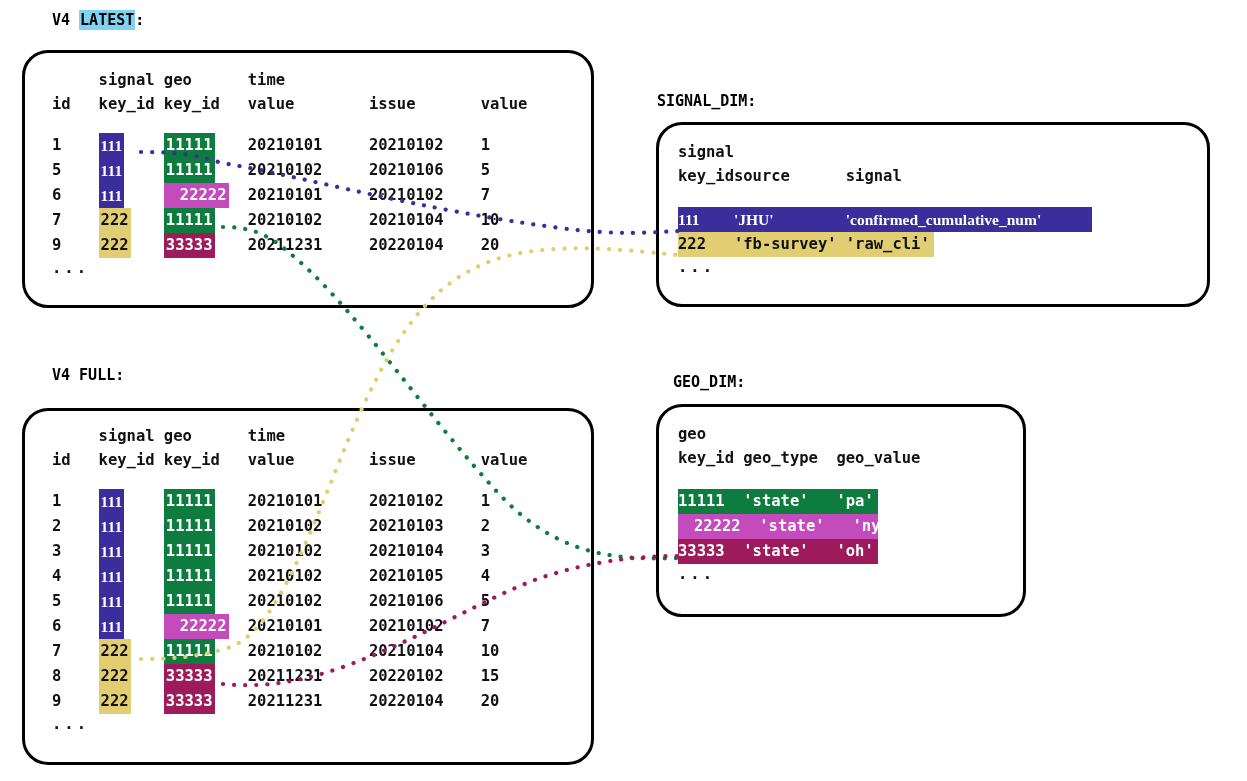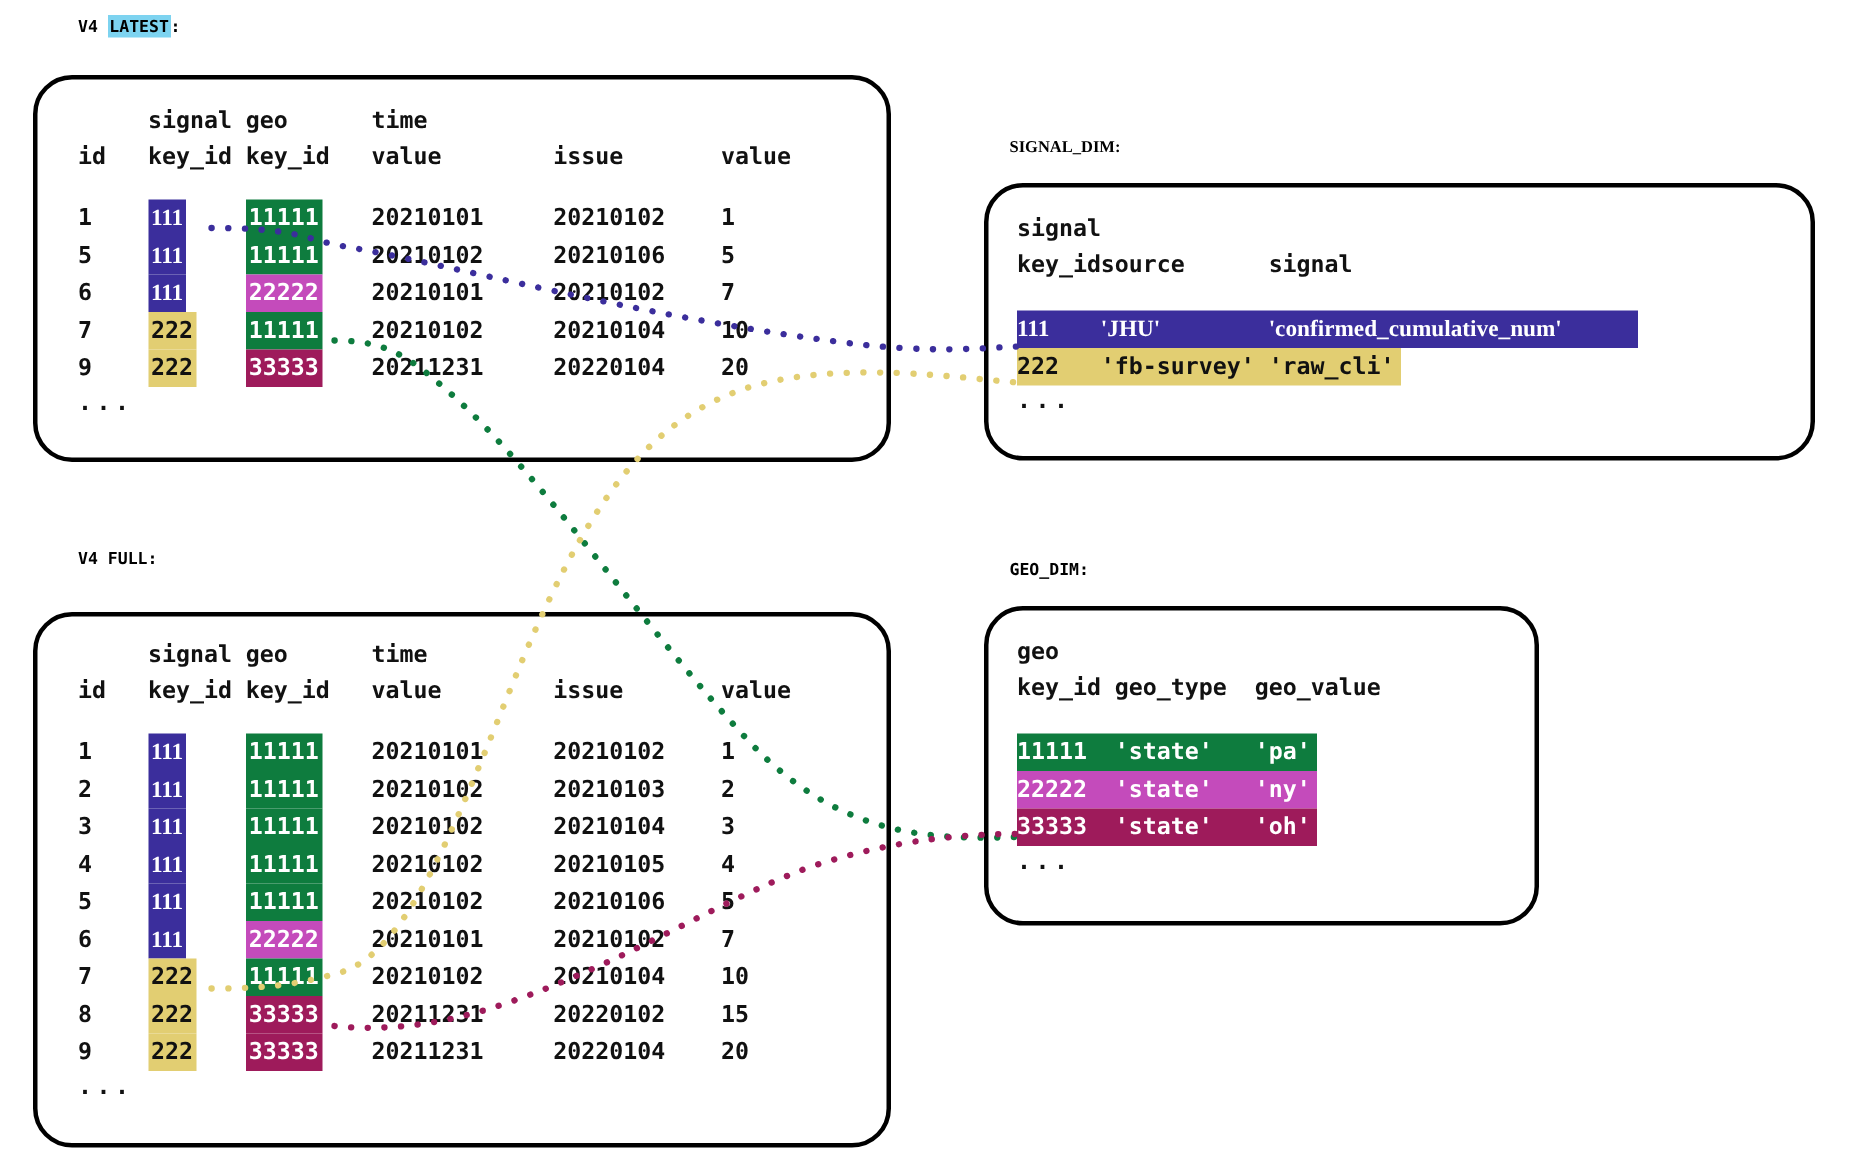--- a/index.html
+++ b/index.html
@@ -2,50 +2,50 @@
 <html><head>
 <meta charset="utf-8">
 <style>
   html,body{margin:0;padding:0;background:#ffffff;}
   body{width:1247px;height:781px;position:relative;overflow:hidden;
        font-family:"DejaVu Sans Mono","Liberation Mono",monospace;}
   #canvas{position:absolute;inset:0;width:1247px;height:781px;}
   svg.wires{position:absolute;left:0;top:0;width:1247px;height:781px;pointer-events:none;z-index:5;}
 
   .caption{position:absolute;font-family:"DejaVu Sans Mono","Liberation Mono",monospace;
-           font-weight:bold;font-size:11px;color:#000;letter-spacing:0px;white-space:pre;z-index:6;}
+           font-weight:bold;font-size:15px;color:#000;letter-spacing:0px;white-space:pre;z-index:6;}
   .hl-latest{background:#7DD3F0;padding:1px 1px;}
 
   .box{position:absolute;border:3.2px solid #000;border-radius:26px;background:#fff;box-sizing:border-box;z-index:2;}
 
   .tbl{position:absolute;z-index:4;font-family:"DejaVu Sans Mono","Liberation Mono",monospace;
        font-size:15.5px;font-weight:bold;color:#111;white-space:pre;}
   .row{position:relative;height:25px;line-height:25px;white-space:pre;}
   .hdr{position:relative;height:24px;line-height:24px;white-space:pre;color:#111;}
   .cell{position:absolute;top:0;height:25px;line-height:25px;white-space:pre;}
   .hcell{position:absolute;top:0;height:24px;line-height:24px;white-space:pre;}
   .chip{display:inline-block;padding:0 2px;height:25px;line-height:25px;box-sizing:border-box;}
   .dots{position:relative;height:25px;line-height:20px;letter-spacing:3px;}
 
   
   .c-blue   {background:#3B2E9C;color:#ffffff;font-family:Liberation Serif, serif;}
   .c-gold   {background:#E2CE72;color:#111111;}
   .c-green  {background:#0E7C3E;color:#ffffff;}
-  .c-orchid {background:#C44BBB;color:#ffffff;}
+  .c-orchid {background:#C44BBB;color:#ffffff;padding-left:16px;}
   .c-maroon {background:#9E1B5B;color:#ffffff;}
 </style>
 </head>
 <body>
 
 <div id="canvas">
 
   <div class="caption" style="left:52px;top:11px;"><span>V4 </span><span class="hl-latest">LATEST</span><span>:</span></div>
 
   <div class="caption" style="left:52px;top:366px;">V4 FULL:</div>
-  <div class="caption" style="left:673px;top:92px;font-family:Liberation Serif, serif;">SIGNAL_DIM:</div>
+  <div class="caption" style="left:657px;top:92px;">SIGNAL_DIM:</div>
   <div class="caption" style="left:673px;top:373px;">GEO_DIM:</div>
 
   <div class="box" style="left:22px;top:50px;width:572px;height:258px;"></div>
   <div class="box" style="left:22px;top:408px;width:572px;height:357px;"></div>
   <div class="box" style="left:656px;top:122px;width:554px;height:185px;"></div>
   <div class="box" style="left:656px;top:404px;width:370px;height:213px;"></div>
 
   <div class="tbl" id="latest-tbl" style="left:52px;top:68px;width:540px;"><div class="hdr"><span class="hcell" style="left: 46.6px;">signal</span><span class="hcell" style="left: 111.84px;">geo</span><span class="hcell" style="left: 195.72px;">time</span></div><div class="hdr"><span class="hcell" style="left: 0px;">id</span><span class="hcell" style="left: 46.6px;">key_id</span><span class="hcell" style="left: 111.84px;">key_id</span><span class="hcell" style="left: 195.72px;">value</span><span class="hcell" style="left: 316.88px;">issue</span><span class="hcell" style="left: 428.72px;">value</span></div><div style="height: 17px;"></div><div class="row"><span class="cell" style="left: 0px;">1</span><span class="cell" style="left: 46.6px;"><span class="chip c-blue">111</span></span><span class="cell" style="left: 111.84px;"><span class="chip c-green">11111</span></span><span class="cell" style="left: 195.72px;">20210101</span><span class="cell" style="left: 316.88px;">20210102</span><span class="cell" style="left: 428.72px;">1</span></div><div class="row"><span class="cell" style="left: 0px;">5</span><span class="cell" style="left: 46.6px;"><span class="chip c-blue">111</span></span><span class="cell" style="left: 111.84px;"><span class="chip c-green">11111</span></span><span class="cell" style="left: 195.72px;">20210102</span><span class="cell" style="left: 316.88px;">20210106</span><span class="cell" style="left: 428.72px;">5</span></div><div class="row"><span class="cell" style="left: 0px;">6</span><span class="cell" style="left: 46.6px;"><span class="chip c-blue">111</span></span><span class="cell" style="left: 111.84px;"><span class="chip c-orchid">22222</span></span><span class="cell" style="left: 195.72px;">20210101</span><span class="cell" style="left: 316.88px;">20210102</span><span class="cell" style="left: 428.72px;">7</span></div><div class="row"><span class="cell" style="left: 0px;">7</span><span class="cell" style="left: 46.6px;"><span class="chip c-gold">222</span></span><span class="cell" style="left: 111.84px;"><span class="chip c-green">11111</span></span><span class="cell" style="left: 195.72px;">20210102</span><span class="cell" style="left: 316.88px;">20210104</span><span class="cell" style="left: 428.72px;">10</span></div><div class="row"><span class="cell" style="left: 0px;">9</span><span class="cell" style="left: 46.6px;"><span class="chip c-gold">222</span></span><span class="cell" style="left: 111.84px;"><span class="chip c-maroon">33333</span></span><span class="cell" style="left: 195.72px;">20211231</span><span class="cell" style="left: 316.88px;">20220104</span><span class="cell" style="left: 428.72px;">20</span></div><div class="dots">...</div></div>
 
   <div class="tbl" id="full-tbl" style="left:52px;top:424px;width:540px;"><div class="hdr"><span class="hcell" style="left: 46.6px;">signal</span><span class="hcell" style="left: 111.84px;">geo</span><span class="hcell" style="left: 195.72px;">time</span></div><div class="hdr"><span class="hcell" style="left: 0px;">id</span><span class="hcell" style="left: 46.6px;">key_id</span><span class="hcell" style="left: 111.84px;">key_id</span><span class="hcell" style="left: 195.72px;">value</span><span class="hcell" style="left: 316.88px;">issue</span><span class="hcell" style="left: 428.72px;">value</span></div><div style="height: 17px;"></div><div class="row"><span class="cell" style="left: 0px;">1</span><span class="cell" style="left: 46.6px;"><span class="chip c-blue">111</span></span><span class="cell" style="left: 111.84px;"><span class="chip c-green">11111</span></span><span class="cell" style="left: 195.72px;">20210101</span><span class="cell" style="left: 316.88px;">20210102</span><span class="cell" style="left: 428.72px;">1</span></div><div class="row"><span class="cell" style="left: 0px;">2</span><span class="cell" style="left: 46.6px;"><span class="chip c-blue">111</span></span><span class="cell" style="left: 111.84px;"><span class="chip c-green">11111</span></span><span class="cell" style="left: 195.72px;">20210102</span><span class="cell" style="left: 316.88px;">20210103</span><span class="cell" style="left: 428.72px;">2</span></div><div class="row"><span class="cell" style="left: 0px;">3</span><span class="cell" style="left: 46.6px;"><span class="chip c-blue">111</span></span><span class="cell" style="left: 111.84px;"><span class="chip c-green">11111</span></span><span class="cell" style="left: 195.72px;">20210102</span><span class="cell" style="left: 316.88px;">20210104</span><span class="cell" style="left: 428.72px;">3</span></div><div class="row"><span class="cell" style="left: 0px;">4</span><span class="cell" style="left: 46.6px;"><span class="chip c-blue">111</span></span><span class="cell" style="left: 111.84px;"><span class="chip c-green">11111</span></span><span class="cell" style="left: 195.72px;">20210102</span><span class="cell" style="left: 316.88px;">20210105</span><span class="cell" style="left: 428.72px;">4</span></div><div class="row"><span class="cell" style="left: 0px;">5</span><span class="cell" style="left: 46.6px;"><span class="chip c-blue">111</span></span><span class="cell" style="left: 111.84px;"><span class="chip c-green">11111</span></span><span class="cell" style="left: 195.72px;">20210102</span><span class="cell" style="left: 316.88px;">20210106</span><span class="cell" style="left: 428.72px;">5</span></div><div class="row"><span class="cell" style="left: 0px;">6</span><span class="cell" style="left: 46.6px;"><span class="chip c-blue">111</span></span><span class="cell" style="left: 111.84px;"><span class="chip c-orchid">22222</span></span><span class="cell" style="left: 195.72px;">20210101</span><span class="cell" style="left: 316.88px;">20210102</span><span class="cell" style="left: 428.72px;">7</span></div><div class="row"><span class="cell" style="left: 0px;">7</span><span class="cell" style="left: 46.6px;"><span class="chip c-gold">222</span></span><span class="cell" style="left: 111.84px;"><span class="chip c-green">11111</span></span><span class="cell" style="left: 195.72px;">20210102</span><span class="cell" style="left: 316.88px;">20210104</span><span class="cell" style="left: 428.72px;">10</span></div><div class="row"><span class="cell" style="left: 0px;">8</span><span class="cell" style="left: 46.6px;"><span class="chip c-gold">222</span></span><span class="cell" style="left: 111.84px;"><span class="chip c-maroon">33333</span></span><span class="cell" style="left: 195.72px;">20211231</span><span class="cell" style="left: 316.88px;">20220102</span><span class="cell" style="left: 428.72px;">15</span></div><div class="row"><span class="cell" style="left: 0px;">9</span><span class="cell" style="left: 46.6px;"><span class="chip c-gold">222</span></span><span class="cell" style="left: 111.84px;"><span class="chip c-maroon">33333</span></span><span class="cell" style="left: 195.72px;">20211231</span><span class="cell" style="left: 316.88px;">20220104</span><span class="cell" style="left: 428.72px;">20</span></div><div class="dots">...</div></div>

